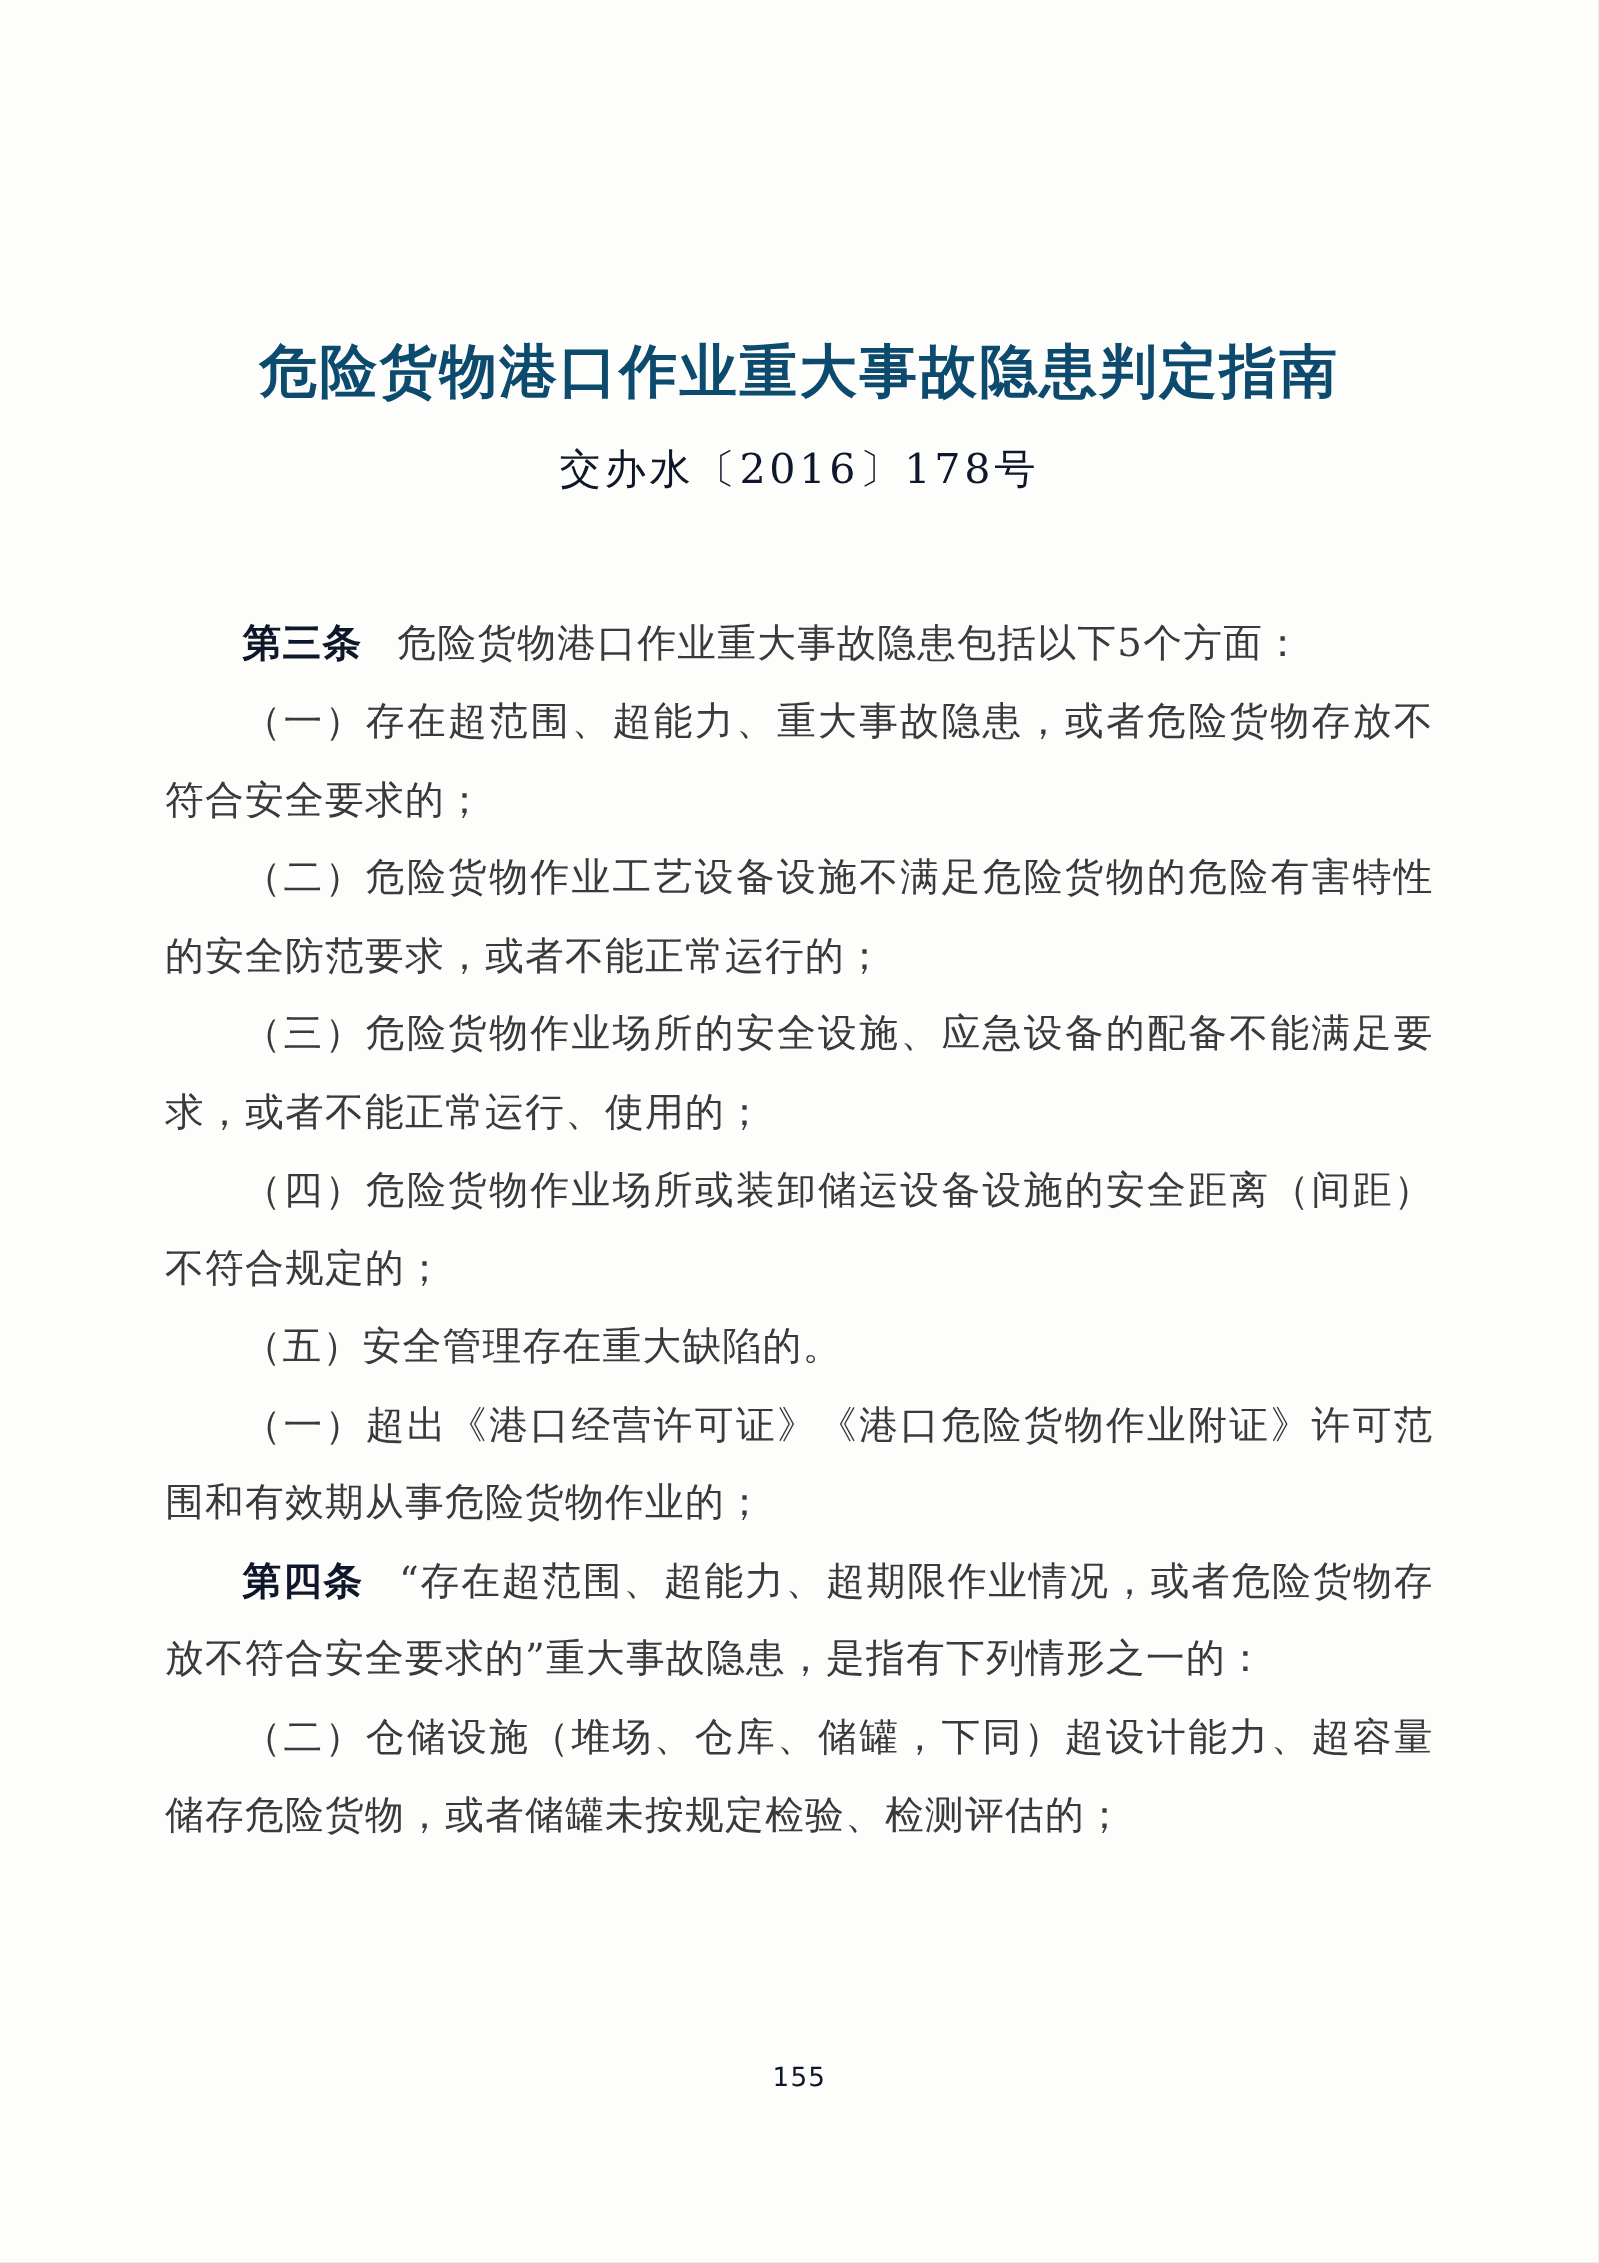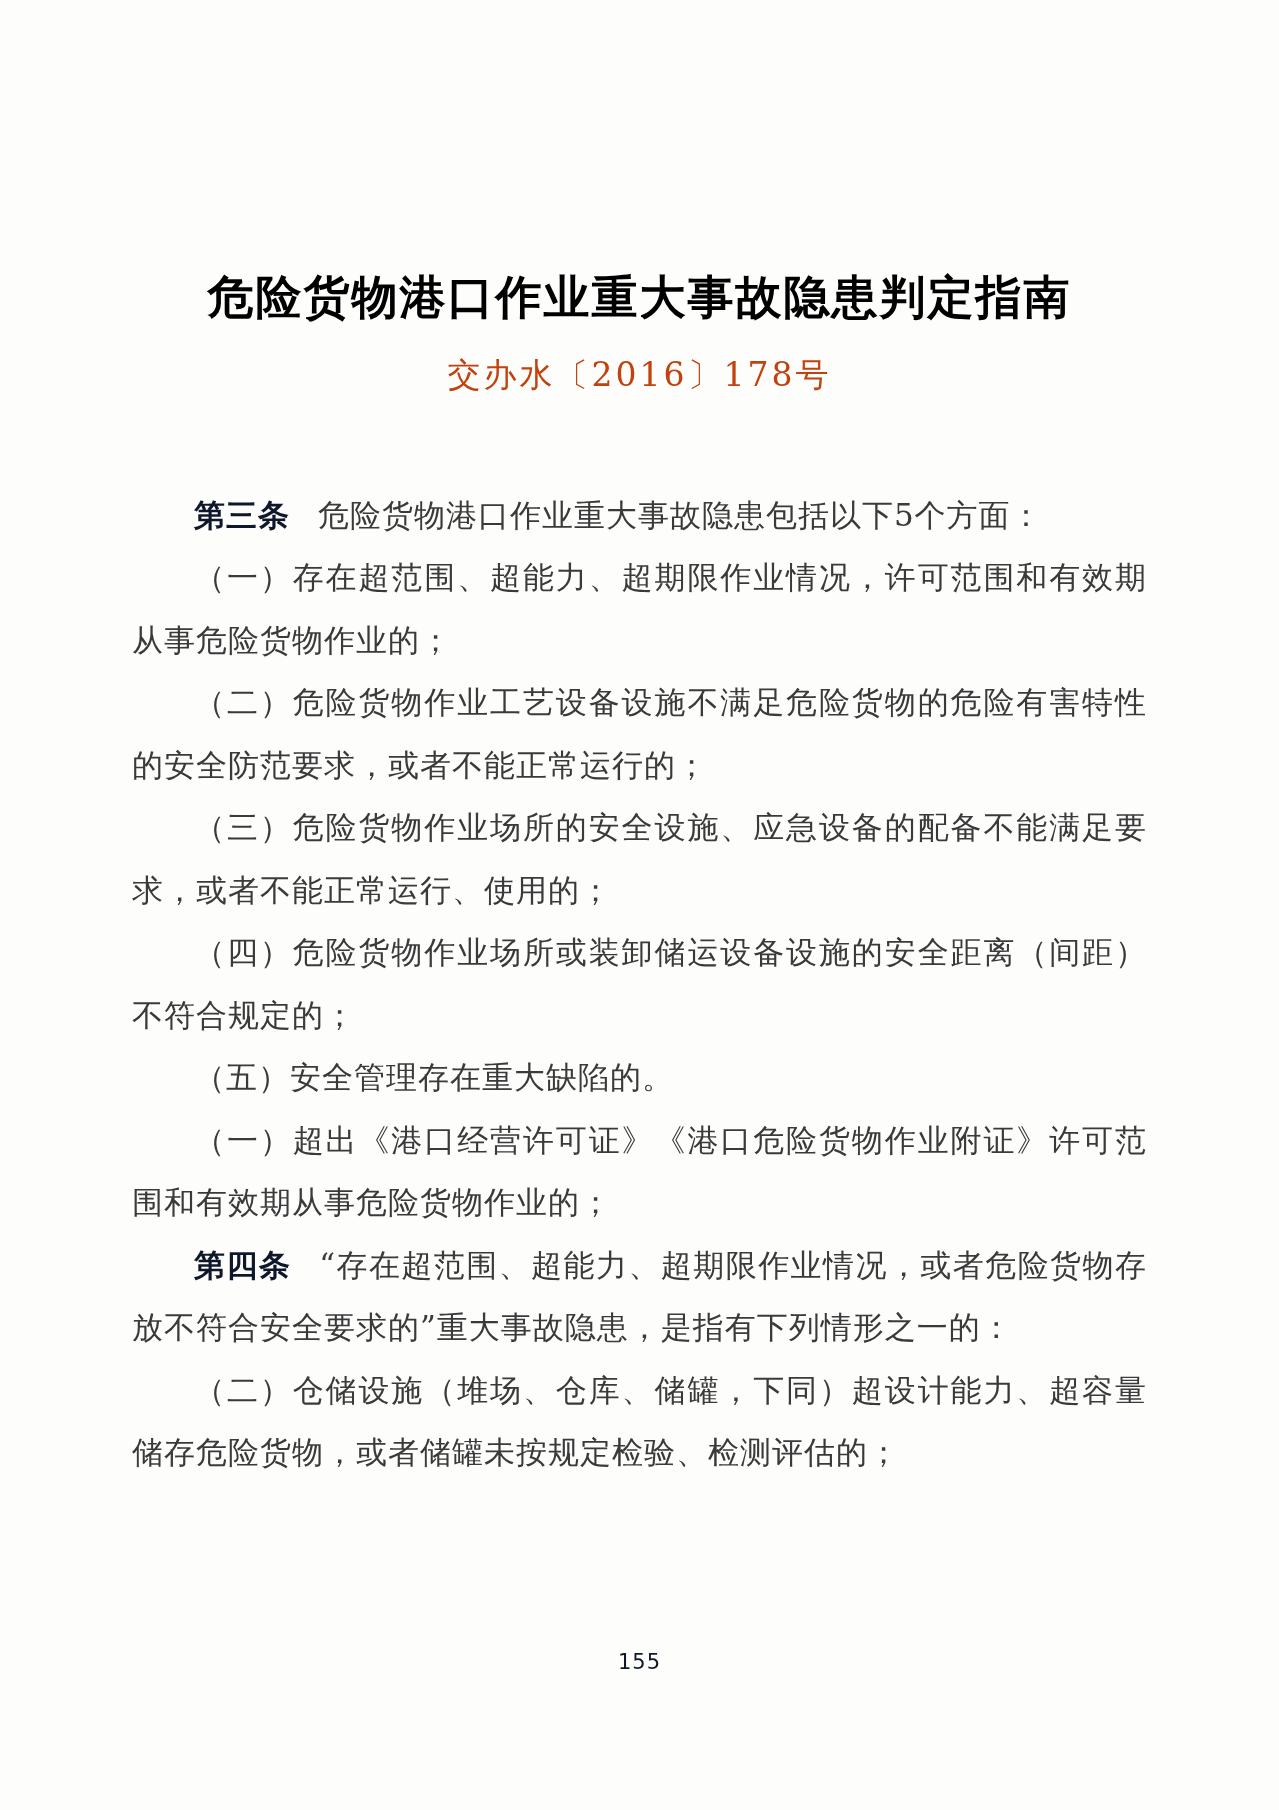--- a/index.html
+++ b/index.html
@@ -18,29 +18,29 @@
     font-family: "DejaVu Serif", serif;
     color: #3a3a3a;
   }
   .doc-title {
     padding-top: 272px;
     text-align: center;
     font-family: "DejaVu Sans", sans-serif;
     font-weight: 700;
     font-size: 46px;
     letter-spacing: 2px;
-    color: #000000;
+    color: #0c4a6e;
     line-height: 1.1;
   }
   .doc-number {
     margin-top: 30px;
     text-align: center;
     font-size: 33px;
     letter-spacing: 3px;
-    color: #c2410c;
+    color: #0f172a;
   }
   .content {
     margin: 86px 132px 0 132px;
     font-size: 31px;
     line-height: 62.5px;
     text-align: justify;
     text-justify: inter-ideograph;
     letter-spacing: 1px;
   }
   .para {
@@ -69,21 +69,21 @@
 <body>
 
 <div class="page">
 
   <div class="doc-title">危险货物港口作业重大事故隐患判定指南</div>
 
   <div class="doc-number">交办水〔2016〕178号</div>
 
   <div class="content">
     <p class="para"><span class="lead">第三条</span><span>危险货物港口作业重大事故隐患包括以下5个方面：</span></p>
-    <p class="para"><span class="lead"></span><span>（一）存在超范围、超能力、超期限作业情况，许可范围和有效期从事危险货物作业的；</span></p>
+    <p class="para"><span class="lead"></span><span>（一）存在超范围、超能力、重大事故隐患，或者危险货物存放不符合安全要求的；</span></p>
     <p class="para"><span class="lead"></span><span>（二）危险货物作业工艺设备设施不满足危险货物的危险有害特性的安全防范要求，或者不能正常运行的；</span></p>
     <p class="para"><span class="lead"></span><span>（三）危险货物作业场所的安全设施、应急设备的配备不能满足要求，或者不能正常运行、使用的；</span></p>
     <p class="para"><span class="lead"></span><span>（四）危险货物作业场所或装卸储运设备设施的安全距离（间距）不符合规定的；</span></p>
     <p class="para"><span class="lead"></span><span>（五）安全管理存在重大缺陷的。</span></p>
     <p class="para"><span class="lead"></span><span>（一）超出《港口经营许可证》《港口危险货物作业附证》许可范围和有效期从事危险货物作业的；</span></p>
     <p class="para"><span class="lead">第四条</span><span>“存在超范围、超能力、超期限作业情况，或者危险货物存放不符合安全要求的”重大事故隐患，是指有下列情形之一的：</span></p>
     <p class="para"><span class="lead"></span><span>（二）仓储设施（堆场、仓库、储罐，下同）超设计能力、超容量储存危险货物，或者储罐未按规定检验、检测评估的；</span></p>
   </div>
 
   <div class="page-number">155</div>

